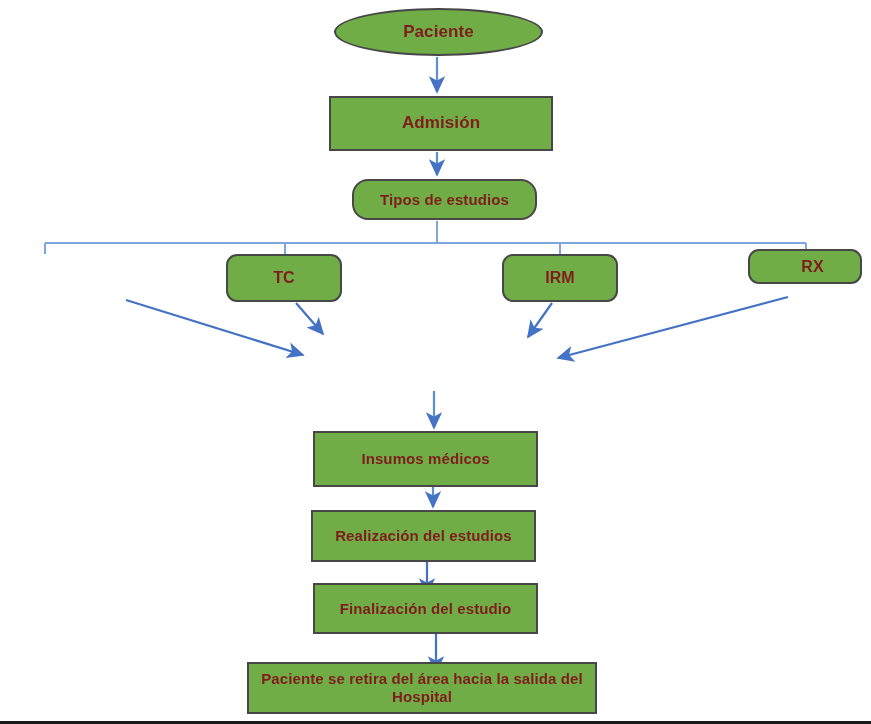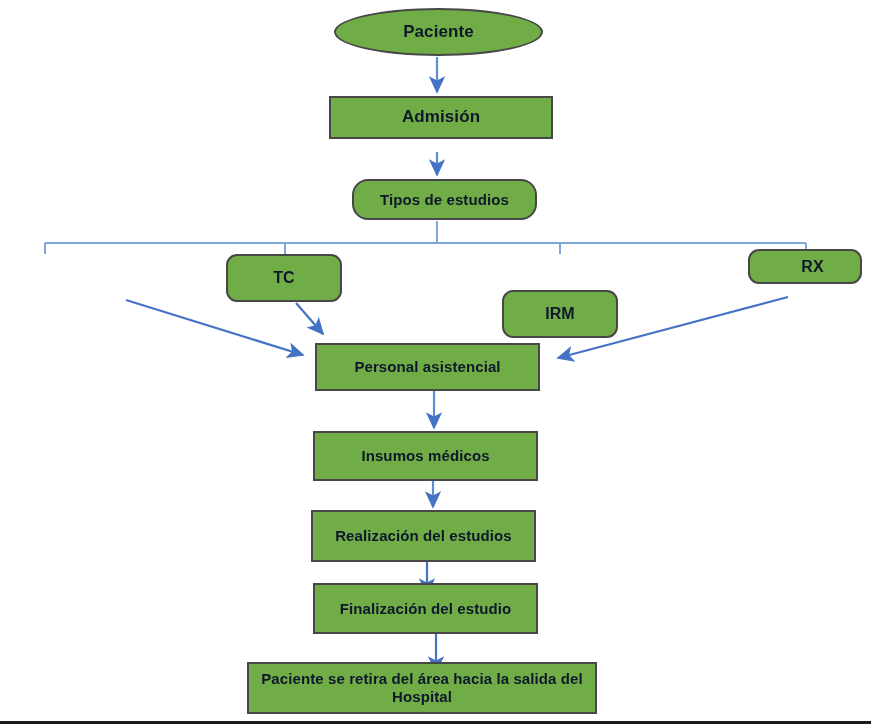--- a/index.html
+++ b/index.html
@@ -26,21 +26,21 @@
     top: 0;
     width: 871px;
     height: 724px;
     pointer-events: none;
   }
   .node {
     position: absolute;
     box-sizing: border-box;
     background: #70AD47;
     border: 2px solid #474747;
-    color: #0f172a;
+    color: #7f1d1d;
     display: flex;
     align-items: center;
     justify-content: center;
     text-align: center;
     line-height: 1.2;
     font-weight: 600;
     letter-spacing: .1px;
     z-index: 3;
   }
   .node.rounded { border-radius: 11px; }
@@ -78,46 +78,43 @@
     <line x1="434" y1="391" x2="434" y2="428" stroke="#5B8FD4" stroke-width="2.2" marker-end="url(#ah)"></line>
     <line x1="433" y1="481" x2="433" y2="507" stroke="#5B8FD4" stroke-width="2.2" marker-end="url(#ah)"></line>
     <line x1="427" y1="562" x2="427" y2="594" stroke="#4472C4" stroke-width="2.2" marker-end="url(#ah)"></line>
     <line x1="436" y1="634" x2="436" y2="672" stroke="#4472C4" stroke-width="2.2" marker-end="url(#ah)"></line>
   </svg>
 
   <div class="node ellipse" style="left:334px;top:8px;width:209px;height:48px;font-size:17px;">
     <span class="lbl">Paciente</span>
   </div>
 
-  <div class="node" style="left:329px;top:96px;width:224px;height:43px;font-size:17px;">
+  <div class="node" style="left:329px;top:96px;width:224px;height:55px;font-size:17px;">
     <span class="lbl">Admisión</span>
   </div>
 
   <div class="node rounded" style="left:352px;top:179px;width:185px;height:41px;font-size:15px;border-radius:16px;">
     <span class="lbl">Tipos de estudios</span>
   </div>
 
 
   <div class="node rounded" style="left:226px;top:254px;width:116px;height:48px;font-size:16px;">
     <span class="lbl">TC</span>
   </div>
 
-  <div class="node rounded" style="left:502px;top:254px;width:116px;height:48px;font-size:16px;margin-top:36px;">
+  <div class="node rounded" style="left:502px;top:254px;width:116px;height:48px;font-size:16px;">
     <span class="lbl">IRM</span>
   </div>
 
   <div class="node rounded" style="left:748px;top:249px;width:114px;height:35px;font-size:16px;padding-left:15px;">
     <span class="lbl">RX</span>
   </div>
 
-  <div class="node" style="left:315px;top:343px;width:225px;height:48px;font-size:15px;">
-    <span class="lbl">Personal asistencial</span>
-  </div>
 
-  <div class="node" style="left:313px;top:431px;width:225px;height:50px;font-size:15px;">
+  <div class="node" style="left:313px;top:431px;width:225px;height:56px;font-size:15px;">
     <span class="lbl">Insumos médicos</span>
   </div>
 
   <div class="node" style="left:311px;top:510px;width:225px;height:52px;font-size:15px;">
     <span class="lbl">Realización del estudios</span>
   </div>
 
   <div class="node" style="left:313px;top:583px;width:225px;height:51px;font-size:15px;">
     <span class="lbl">Finalización del estudio</span>
   </div>

